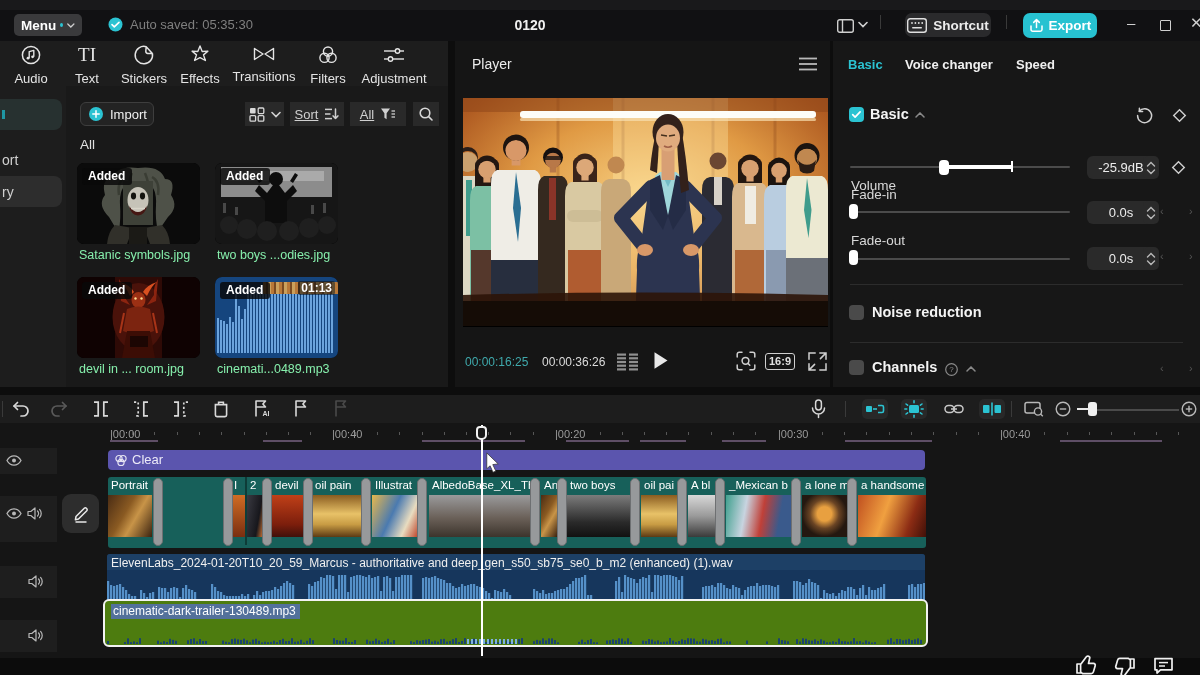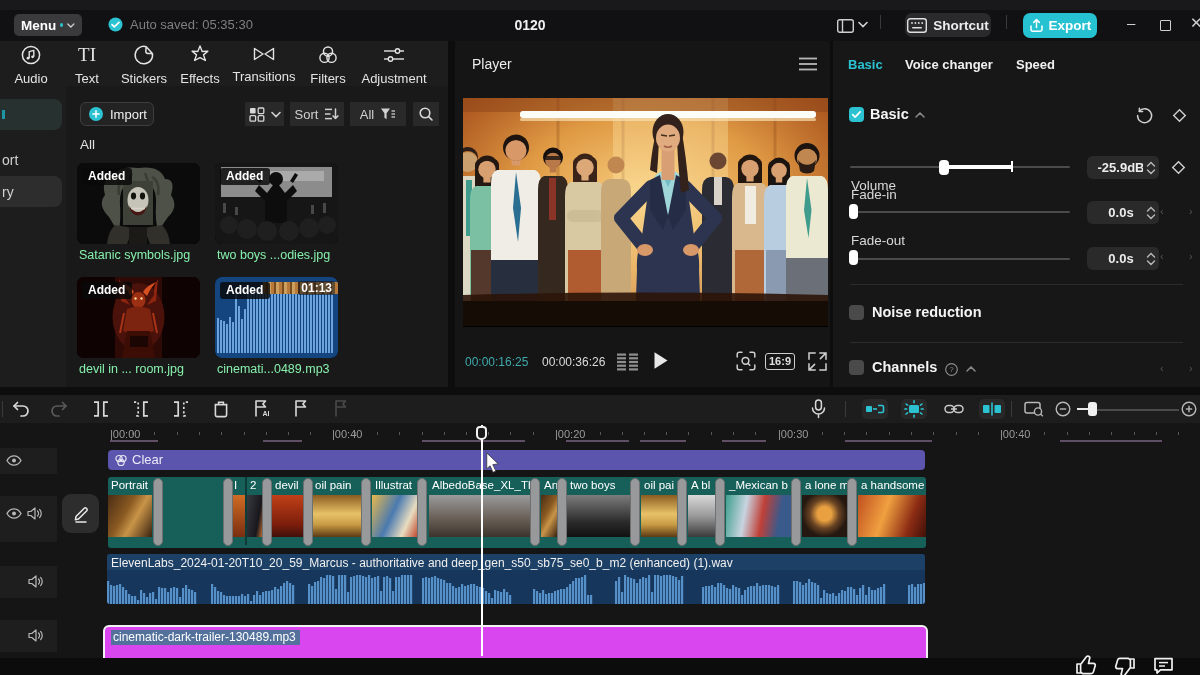--- a/index.html
+++ b/index.html
@@ -19,53 +19,53 @@
 .windot {position:absolute;top:17px;color:#cfcfcf;}
 
 #leftpanel {position:absolute;left:0;top:41px;width:448px;height:346px;background:#191919;}
 #tabstrip {position:absolute;left:0;top:0;width:448px;height:45px;background:#1d1d1d;}
 .tab {position:absolute;top:3px;width:70px;text-align:center;color:#e4e4e4;}
 .tab .tlab {font-size:13px;margin-top:1px;}
 #sidebar {position:absolute;left:0;top:45px;width:66px;height:301px;background:#1d1d1d;}
 .siderow {position:absolute;left:0;width:62px;height:31px;border-radius:0 8px 8px 0;color:#d0d0d0;font-size:14px;display:flex;align-items:center;padding-left:2px;}
 #mediapanel {position:absolute;left:70px;top:45px;width:378px;height:301px;background:#191919;}
 #importbtn {position:absolute;left:10px;top:16px;width:74px;height:24px;background:#232323;border:1px solid #3e3e3e;border-radius:6px;display:flex;align-items:center;gap:7px;padding-left:8px;font-size:13px;color:#f0f0f0;}
-.mctrl {position:absolute;top:16px;height:24px;background:#292929;border-radius:0;display:flex;align-items:center;justify-content:center;gap:6px;color:#d0d0d0;font-size:13px;}
+.mctrl {position:absolute;top:16px;height:24px;background:#292929;border-radius:0;display:flex;align-items:center;justify-content:center;gap:6px;color:#d0d0d0;font-size:13px;text-decoration:underline;}
 .card {position:absolute;width:123px;height:81px;border-radius:7px;overflow:hidden;background:#000;}
 .added {position:absolute;left:5px;top:5px;background:rgba(8,8,8,0.82);color:#fff;font-size:12px;font-weight:bold;padding:1px 7px 2px 6px;border-radius:3px;}
 .ctitle {position:absolute;font-size:12.5px;color:#86efac;width:130px;white-space:nowrap;overflow:hidden;}
 
 #player {position:absolute;left:455px;top:41px;width:375px;height:346px;background:#151515;}
 #ptitle {position:absolute;left:17px;top:15px;font-size:14px;color:#ececec;}
 #video {position:absolute;left:8px;top:57px;width:365px;height:229px;background:#000;overflow:hidden;}
 .ptime {position:absolute;top:314px;font-size:12px;}
 
 #rpanel {position:absolute;left:833px;top:41px;width:367px;height:346px;background:#171717;}
 .rtab {position:absolute;top:16px;font-size:13px;font-weight:bold;color:#f0f0f0;}
 .rlabel {position:absolute;font-size:13.5px;color:#d8d8d8;}
 .slider {position:absolute;height:2px;background:#4b4b4b;border-radius:1px;}
 .thumbk {position:absolute;width:10px;height:15px;background:#fff;border-radius:4px;}
-.valbox {position:absolute;width:68px;height:23px;background:#2a2a2a;border-radius:6px;color:#ececec;font-size:13px;display:flex;align-items:center;justify-content:center;font-weight:bold;}
+.valbox {position:absolute;width:68px;height:23px;background:#2a2a2a;border-radius:6px;color:#ececec;font-size:13px;display:flex;align-items:center;justify-content:center;}
 .stepbox {position:absolute;width:16px;height:23px;background:#2a2a2a;border-radius:5px;display:flex;align-items:center;justify-content:center;}
 .divline {position:absolute;left:17px;width:333px;height:1px;background:#2c2c2c;}
 
 #tlbar {position:absolute;left:0;top:395px;width:1200px;height:28px;background:#1d1d1d;}
 #timeline {position:absolute;left:0;top:423px;width:1200px;height:235px;background:#151515;}
 .rlab {position:absolute;top:5px;font-size:11px;color:#9a9a9a;}
 .tick {position:absolute;top:9px;width:1px;height:3px;background:#565656;}
 .mseg {position:absolute;top:17px;height:2px;background:#77618183;background:#776181;opacity:0.75;}
 #cleartrack {position:absolute;left:108px;top:27px;width:817px;height:20px;background:#5b55ae;border-radius:4px;color:#eceaf8;}
 #vtrack {position:absolute;left:108px;top:54px;width:818px;height:71px;background:#17605a;border-radius:3px;overflow:hidden;}
 .clip {position:absolute;top:0;height:71px;overflow:hidden;}
 .cl {position:absolute;left:3px;top:2px;font-size:11.5px;color:#fff;white-space:nowrap;z-index:3;}
 .cth {position:absolute;left:0;top:18px;width:100%;height:42px;}
 .pill {position:absolute;top:1px;width:10px;height:68px;background:#97999b;border-radius:5px;border:1px solid #6e7072;z-index:4;}
 #wtrack {position:absolute;left:107px;top:131px;width:818px;height:50px;background:#16365c;border-radius:3px;overflow:hidden;}
 #wtrack .wlab {position:absolute;left:4px;top:2px;font-size:12px;color:#f0f0f0;white-space:nowrap;}
-#mtrack {position:absolute;left:103px;top:202px;width:825px;height:48px;background:#d946ef;border:2px solid #f2f2f2;border-radius:6px;overflow:hidden;}
+#mtrack {position:absolute;left:103px;top:176px;width:825px;height:48px;background:#4d7c0f;border:2px solid #f2f2f2;border-radius:6px;overflow:hidden;}
 #mtrack .mlab {position:absolute;left:6px;top:3px;font-size:12px;color:#fff;background:#53719b;padding:0 4px 1px 2px;}
 .lrow {position:absolute;left:0;width:57px;background:#1e1e1e;}
 #pencil {position:absolute;left:62px;top:494px;width:37px;height:39px;background:#2d2d2d;border-radius:9px;display:flex;align-items:center;justify-content:center;z-index:6;}
 #playhead {position:absolute;left:481px;top:425px;width:1.5px;height:231px;background:#fff;z-index:8;}
 #phead {position:absolute;left:475.5px;top:425.5px;width:11px;height:14px;background:#1a1a1a;border:2.5px solid #f2f2f2;border-radius:4px 4px 5px 5px;z-index:9;box-sizing:border-box;}
 #botbar {position:absolute;left:0;top:658px;width:1200px;height:17px;background:#0c0c0c;}
 
 .thA{background:linear-gradient(120deg,#4a2c14,#8a5a22 40%,#c89448 60%,#3a2210);}
 .thB{background:linear-gradient(#b9b9b9,#8f8f8f 55%,#4a4a4a);}
 .thC{background:linear-gradient(#d06c24,#7a2e10);}

